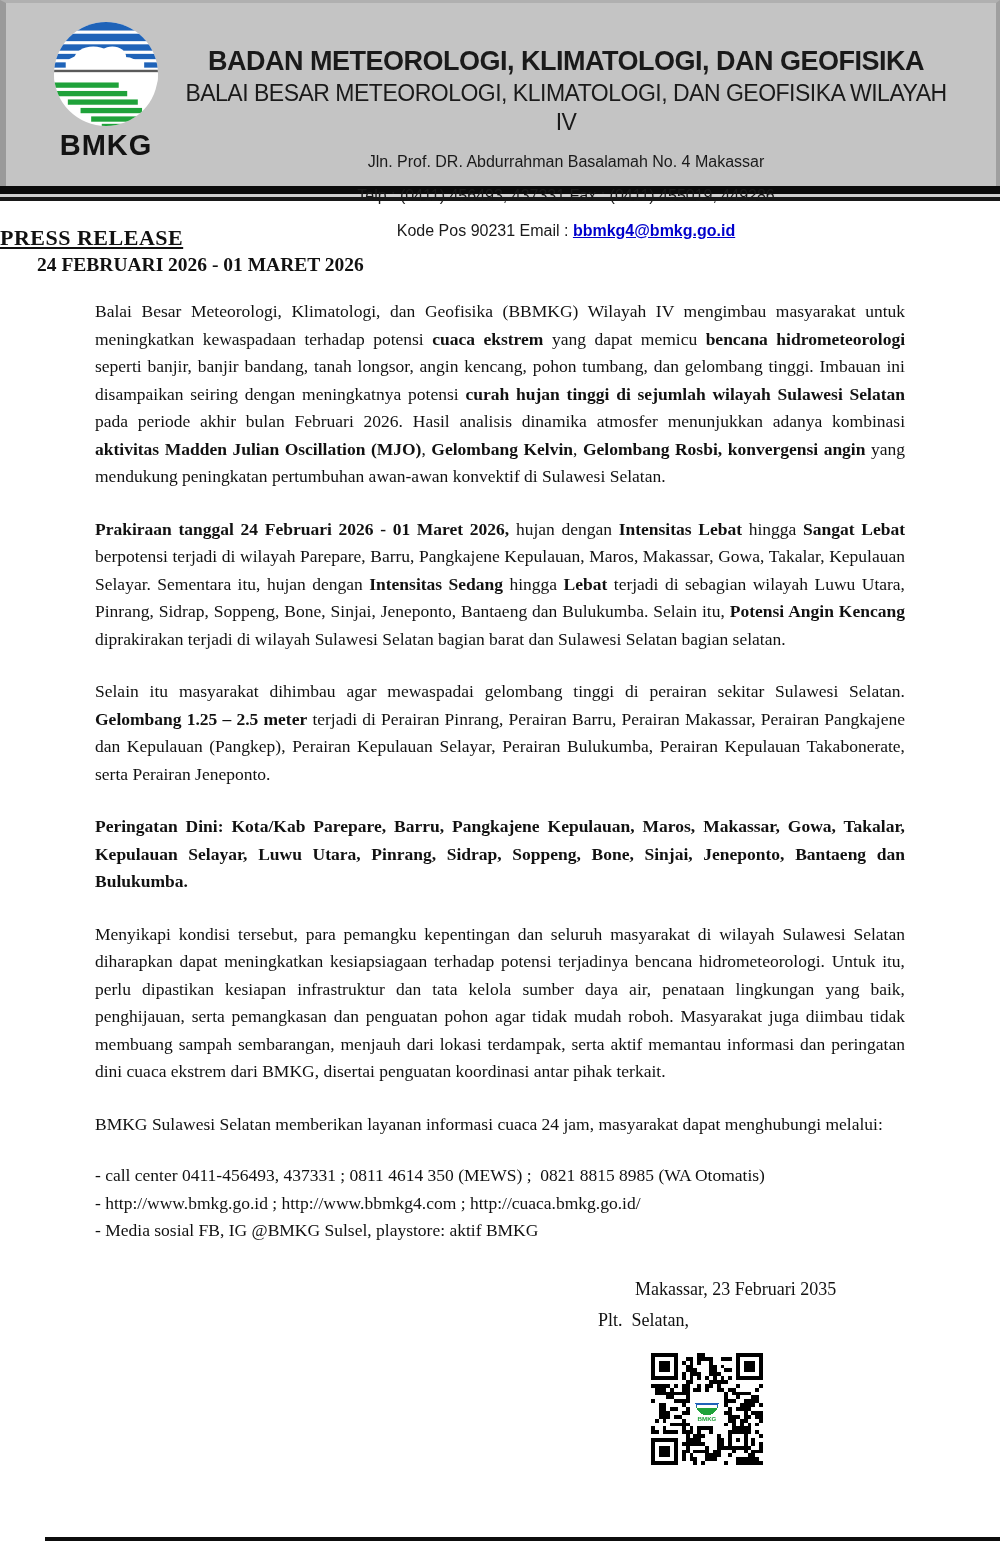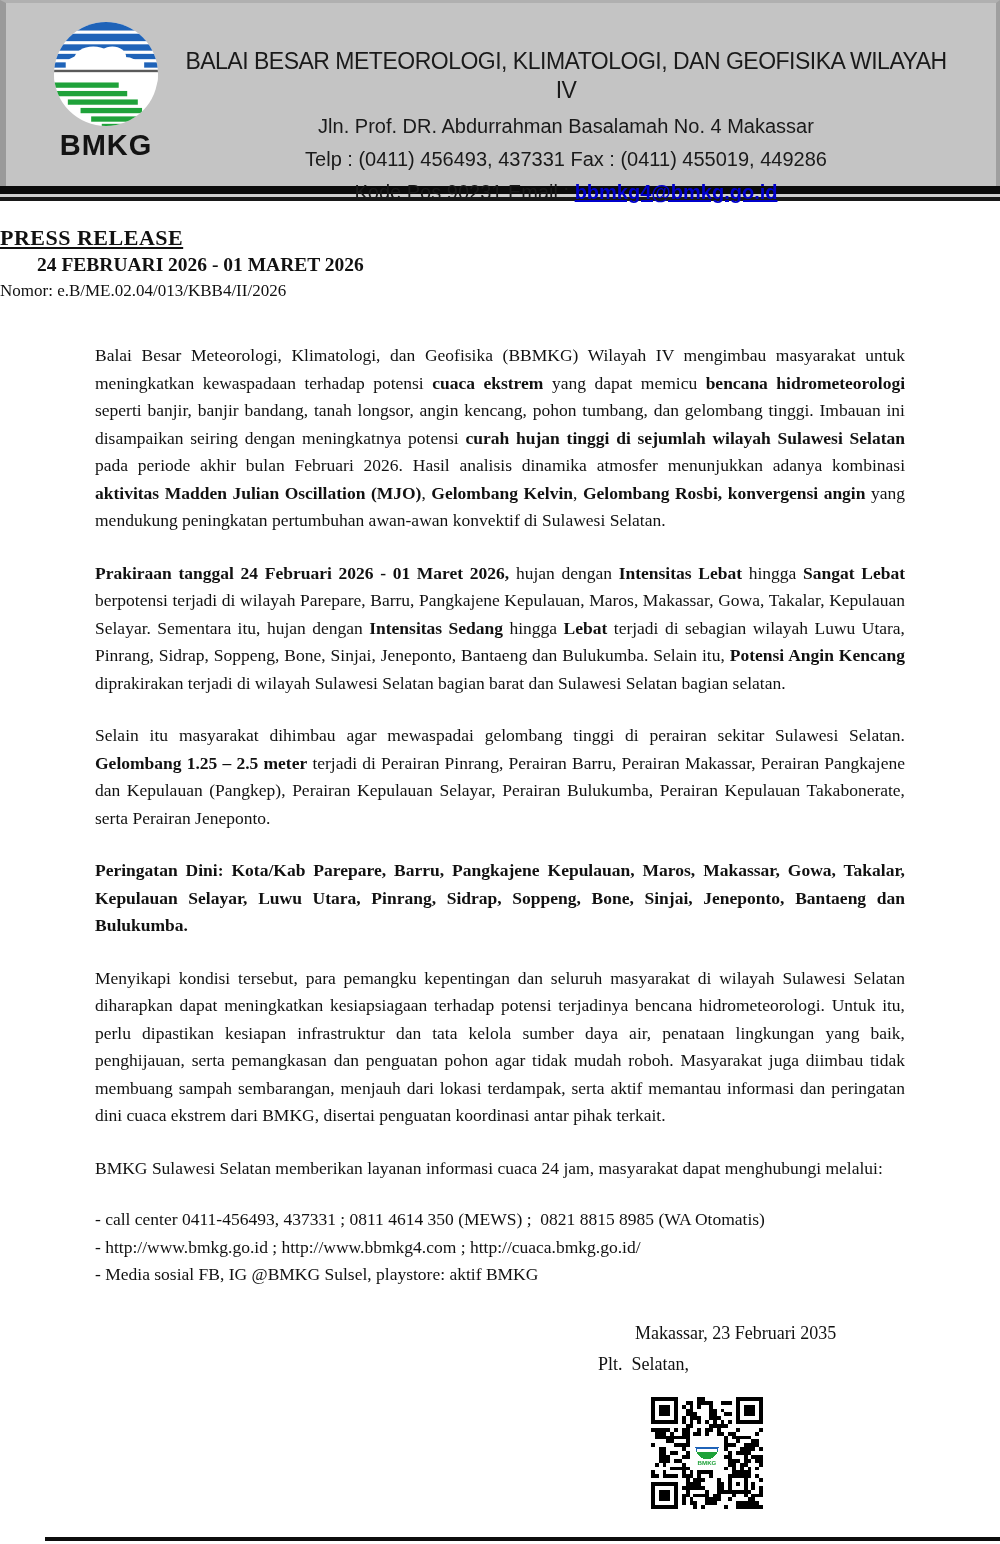--- a/index.html
+++ b/index.html
@@ -42,21 +42,21 @@
   .head-lines{
     position:absolute;
     left:170px; top:42px;
     width:780px;
     text-align:center;
     font-family:"Liberation Sans","DejaVu Sans",sans-serif;
     color:#1a1a1a;
   }
   .org1{font-size:27px;font-weight:bold;letter-spacing:-0.5px;line-height:1.2;}
   .org2{font-size:23px;font-weight:normal;letter-spacing:-0.5px;line-height:1.25;margin-top:2px;}
-  .addr{font-size:20px;line-height:1.22;margin-top:9px;}
+  .addr{font-size:16px;line-height:1.22;margin-top:15px;}
   .email-link{
     color:#0000cc;
     font-weight:bold;
     text-decoration:underline;
     cursor:pointer;
   }
 
   
   .rule-thick{height:8px;background:#0b0b0b;}
   .rule-gap{height:3px;background:#cfcfcf;}
@@ -68,21 +68,21 @@
     font-size:22px;font-weight:bold;text-decoration:underline;
     letter-spacing:0.5px;
   }
   .title-sub{font-size:19.5px;font-weight:bold;margin-top:12px;line-height:1.45;}
   .title-period{font-size:19.5px;font-weight:bold;line-height:1.45;margin-left:37px;}
   .title-number{font-size:17px;margin-top:2px;}
 
   
   .body-wrap{
     padding:0 95px;
-    margin-top:41px;
+    margin-top:19px;
     font-size:17.5px;
     line-height:27.5px;
   }
   .body-par{
     margin:0 0 25px 0;
     text-align:justify;
     text-justify:inter-word;
   }
   .contact-intro{margin:0 0 24px 0;text-align:justify;}
   .contact-line{white-space:pre-wrap;line-height:27.5px;}
@@ -143,35 +143,35 @@
             <rect x="14" y="74" width="66" height="5"></rect>
             <rect x="26" y="82" width="58" height="5"></rect>
             <rect x="36" y="90" width="48" height="5"></rect>
             <rect x="46" y="97" width="38" height="4"></rect>
           </g>
         </g>
       </svg>
       <div class="logo-caption">BMKG</div>
     </div>
     <div class="head-lines">
+      <div class="org1">BADAN METEOROLOGI, KLIMATOLOGI, DAN GEOFISIKA</div>
       <div class="org2">BALAI BESAR METEOROLOGI, KLIMATOLOGI, DAN GEOFISIKA WILAYAH IV</div>
       <div class="addr">Jln. Prof. DR. Abdurrahman Basalamah No. 4 Makassar</div>
       <div class="addr">Telp : (0411) 456493, 437331 Fax : (0411) 455019, 449286</div>
       <div class="addr"><span>Kode Pos 90231 Email : </span><a class="email-link">bbmkg4@bmkg.go.id</a></div>
     </div>
   </header>
 
   <div class="rule-thick"></div>
   <div class="rule-gap"></div>
   <div class="rule-thin"></div>
 
   <section class="title-block">
     <div class="title-main">PRESS RELEASE</div>
     <div class="title-period">24 FEBRUARI 2026 - 01 MARET 2026</div>
-    <div class="title-number">Nomor: e.B/ME.02.04/013/KBB4/II/2026</div>
   </section>
 
   <main class="body-wrap">
     <div id="paragraphs">
         <p class="body-par"><span>Balai Besar Meteorologi, Klimatologi, dan Geofisika (BBMKG) Wilayah IV mengimbau masyarakat untuk meningkatkan kewaspadaan terhadap potensi </span><b>cuaca ekstrem</b><span> yang dapat memicu </span><b>bencana hidrometeorologi</b><span> seperti banjir, banjir bandang, tanah longsor, angin kencang, pohon tumbang, dan gelombang tinggi. Imbauan ini disampaikan seiring dengan meningkatnya potensi </span><b>curah hujan tinggi di sejumlah wilayah Sulawesi Selatan</b><span> pada periode akhir bulan Februari 2026. Hasil analisis dinamika atmosfer menunjukkan adanya kombinasi </span><b>aktivitas Madden Julian Oscillation (MJO)</b><span>, </span><b>Gelombang Kelvin</b><span>, </span><b>Gelombang Rosbi, konvergensi angin</b><span> yang mendukung peningkatan pertumbuhan awan-awan konvektif di Sulawesi Selatan.</span></p>
         <p class="body-par"><b>Prakiraan tanggal 24 Februari 2026 - 01 Maret 2026,</b><span> hujan dengan </span><b>Intensitas Lebat</b><span> hingga </span><b>Sangat Lebat</b><span> berpotensi terjadi di wilayah Parepare, Barru, Pangkajene Kepulauan, Maros, Makassar, Gowa, Takalar, Kepulauan Selayar. Sementara itu, hujan dengan </span><b>Intensitas Sedang</b><span> hingga </span><b>Lebat</b><span> terjadi di sebagian wilayah Luwu Utara, Pinrang, Sidrap, Soppeng, Bone, Sinjai, Jeneponto, Bantaeng dan Bulukumba. Selain itu, </span><b>Potensi Angin Kencang</b><span> diprakirakan terjadi di wilayah Sulawesi Selatan bagian barat dan Sulawesi Selatan bagian selatan.</span></p>
         <p class="body-par"><span>Selain itu masyarakat dihimbau agar mewaspadai gelombang tinggi di perairan sekitar Sulawesi Selatan. </span><b>Gelombang 1.25 – 2.5 meter</b><span> terjadi di Perairan Pinrang, Perairan Barru, Perairan Makassar, Perairan Pangkajene dan Kepulauan (Pangkep), Perairan Kepulauan Selayar, Perairan Bulukumba, Perairan Kepulauan Takabonerate, serta Perairan Jeneponto.</span></p>
         <p class="body-par"><b>Peringatan Dini: Kota/Kab Parepare, Barru, Pangkajene Kepulauan, Maros, Makassar, Gowa, Takalar, Kepulauan Selayar, Luwu Utara, Pinrang, Sidrap, Soppeng, Bone, Sinjai, Jeneponto, Bantaeng dan Bulukumba.</b></p>
         <p class="body-par"><span>Menyikapi kondisi tersebut, para pemangku kepentingan dan seluruh masyarakat di wilayah Sulawesi Selatan diharapkan dapat meningkatkan kesiapsiagaan terhadap potensi terjadinya bencana hidrometeorologi. Untuk itu, perlu dipastikan kesiapan infrastruktur dan tata kelola sumber daya air, penataan lingkungan yang baik, penghijauan, serta pemangkasan dan penguatan pohon agar tidak mudah roboh. Masyarakat juga diimbau tidak membuang sampah sembarangan, menjauh dari lokasi terdampak, serta aktif memantau informasi dan peringatan dini cuaca ekstrem dari BMKG, disertai penguatan koordinasi antar pihak terkait.</span></p>
       </div>

